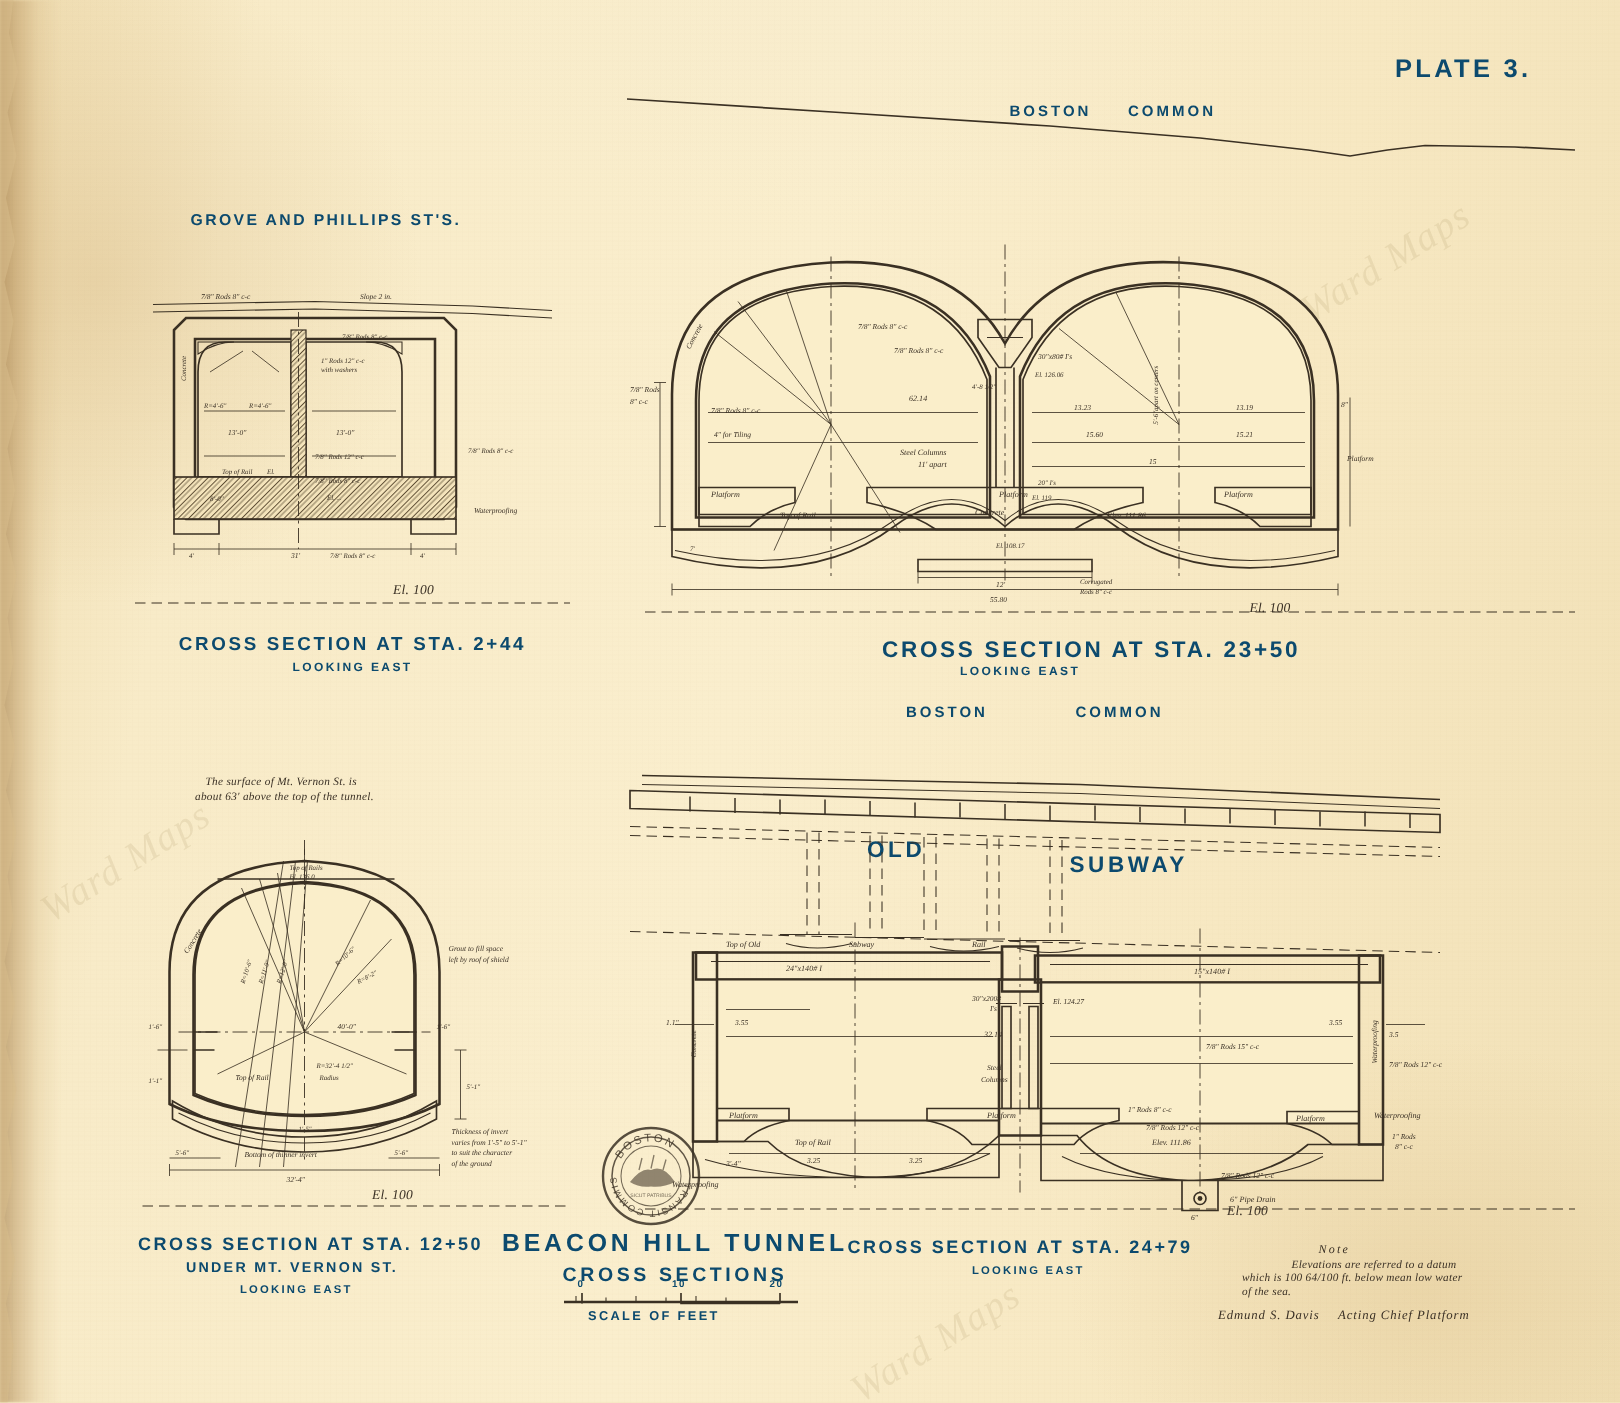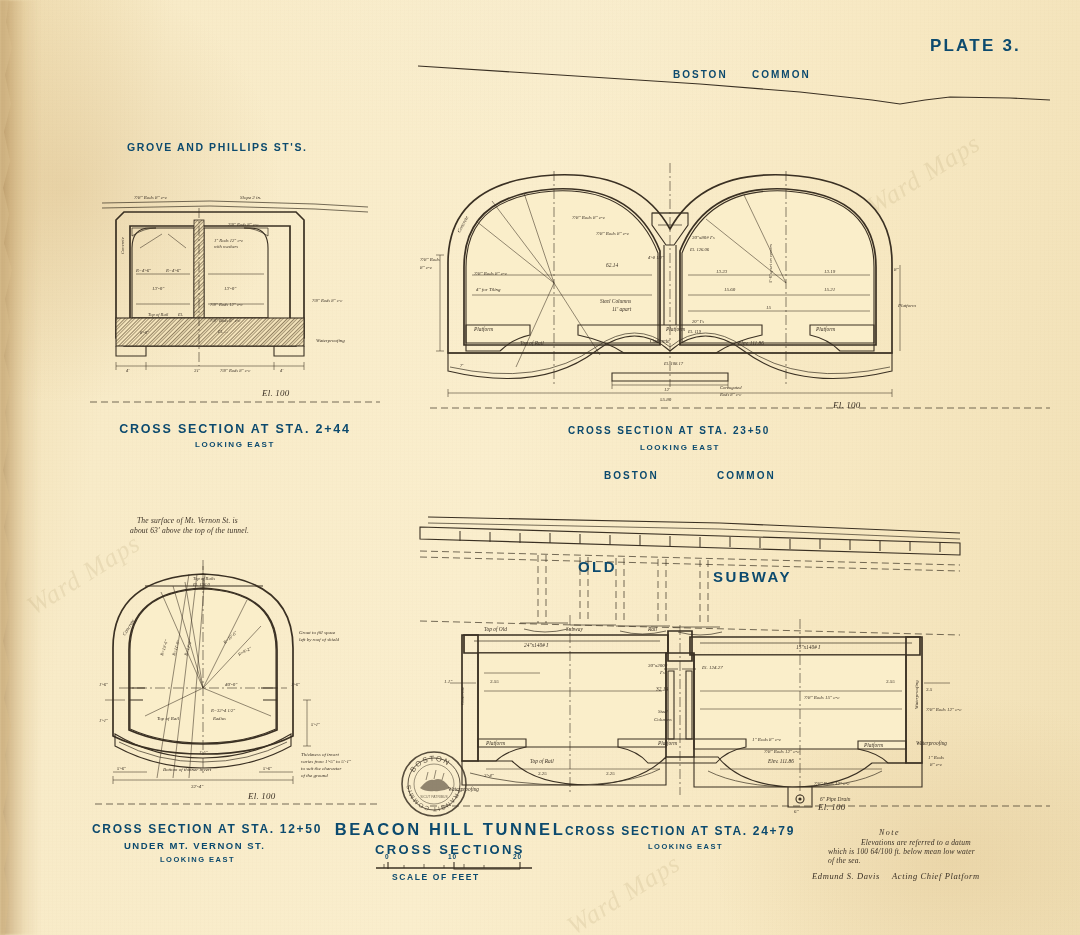--- a/index.html
+++ b/index.html
@@ -257,21 +257,21 @@
   <text class="t" x="240" y="246" font-size="5">55.80</text>
   <text class="t" x="40" y="212" font-size="4.6">7'</text>
   <text class="t" x="478" y="152" font-size="5">Platform</text>
 </svg>
 
 <svg style="left:430px;top:398px;" width="620" height="20">
   <path class="ln dash" d="M0,10 L620,10"></path>
 </svg>
 <div class="ink hand" style="left:833px;top:400px;font-size:9px;">El. 100</div>
 
-<div class="ink gothic" style="left:568px;top:425px;font-size:10px;letter-spacing:1.8px;">Cross Section at Sta. 23+50</div>
+<div class="ink gothic" style="left:588px;top:425px;font-size:15px;letter-spacing:1.8px;">Cross Section at Sta. 23+50</div>
 <div class="ink gothic" style="left:640px;top:443px;font-size:8px;letter-spacing:1.6px;">Looking East</div>
 
 <div class="ink hand" style="left:137px;top:516px;font-size:7.5px;">The surface of Mt. Vernon St. is</div>
 <div class="ink hand" style="left:130px;top:526px;font-size:7.5px;">about 63' above the top of the tunnel.</div>
 
 <svg style="left:85px;top:540px;" width="320" height="250" viewBox="0 0 320 250">
   <defs>
     <pattern id="hx3" width="5" height="5" patternUnits="userSpaceOnUse" patternTransform="rotate(45)">
       <rect width="5" height="5" fill="#f1dfb2"></rect>
       <path d="M0,0 L0,5" stroke="#5b4b31" stroke-width="1.5"></path>

